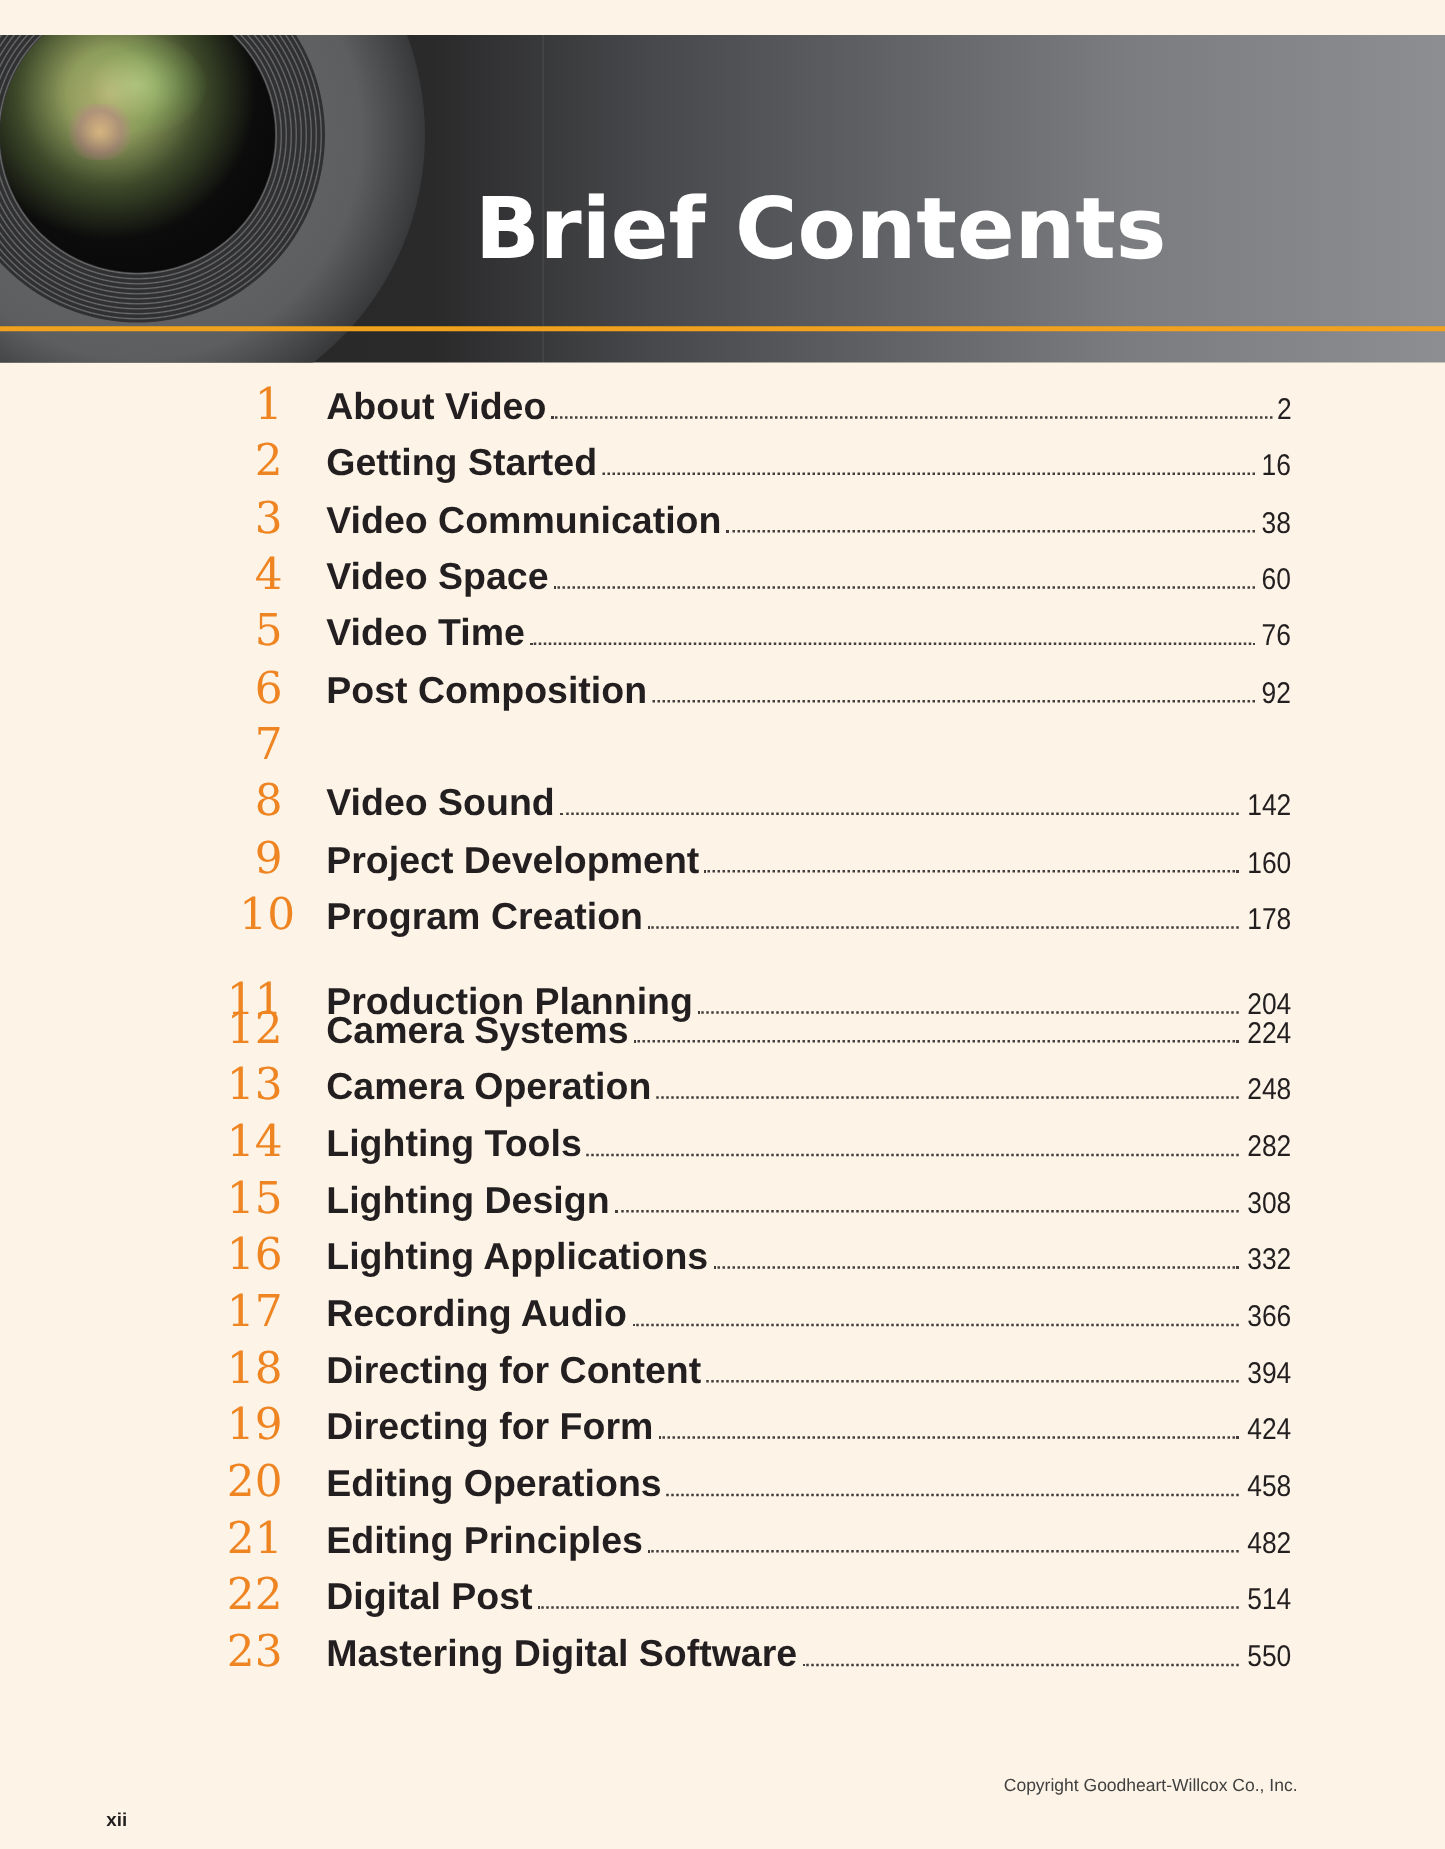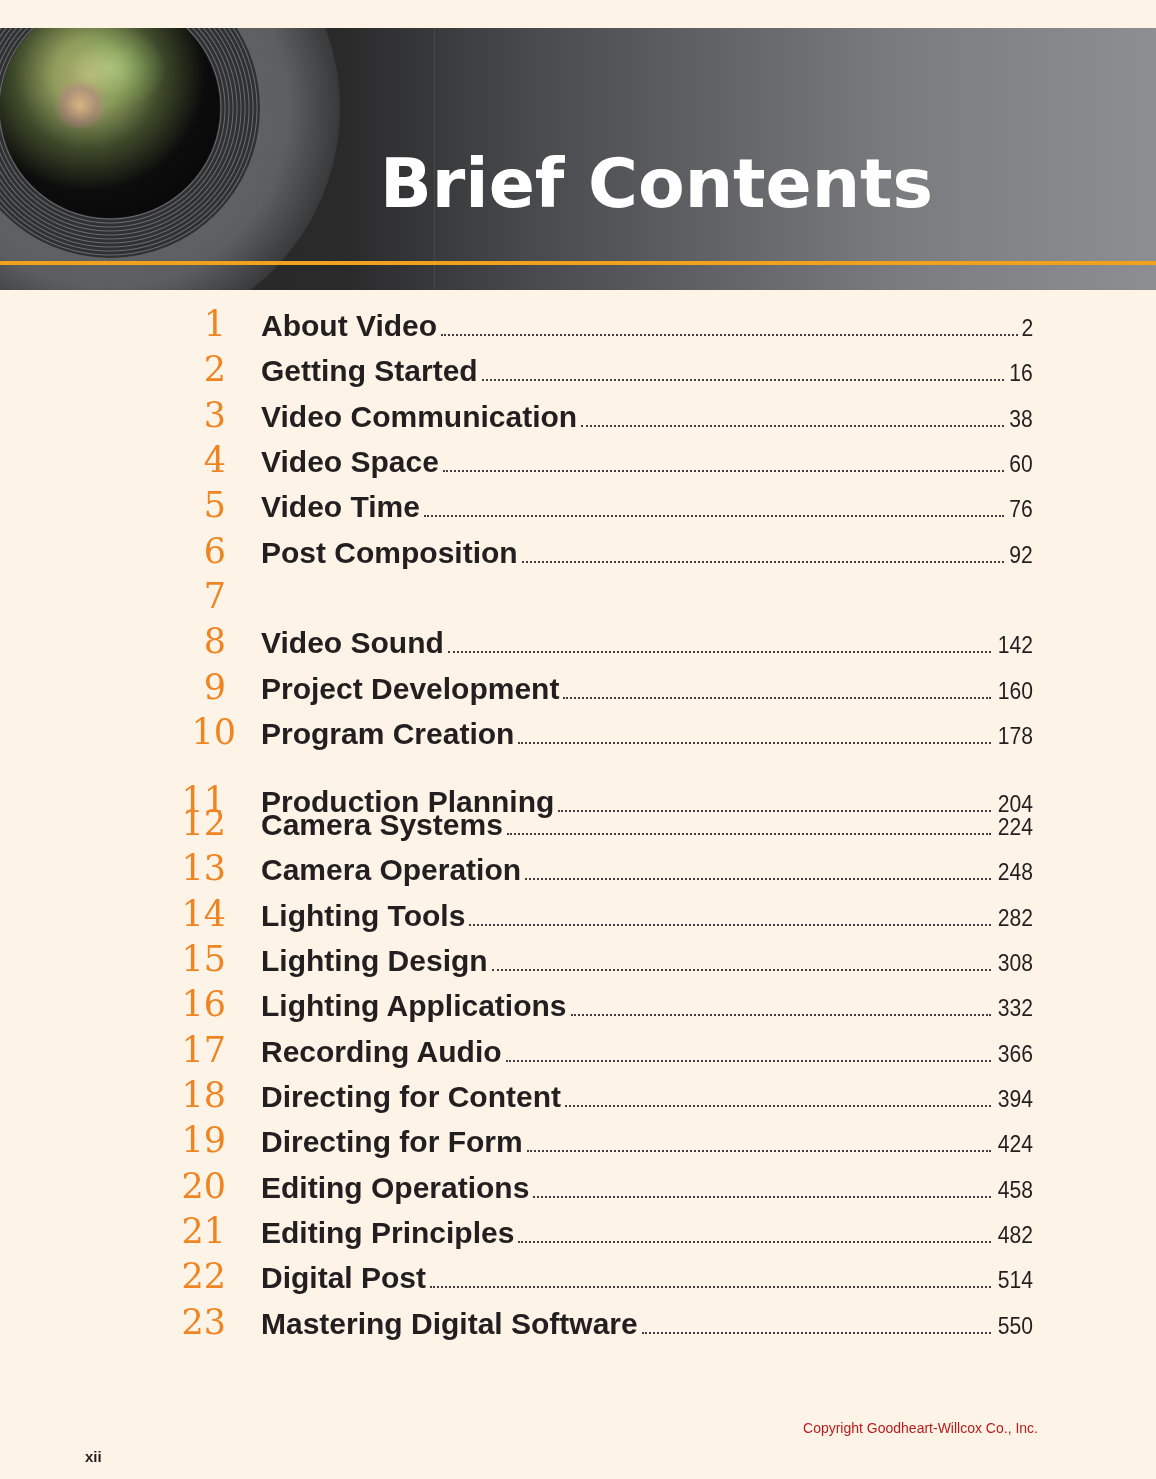--- a/index.html
+++ b/index.html
@@ -161,21 +161,21 @@
       font-weight: bold;
       font-size: 15px;
       color: #231f20;
     }
     .footer-copyright {
       position: absolute;
       right: 118px;
       top: 1420px;
       font-family: "Liberation Sans", sans-serif;
       font-size: 14px;
-      color: #b91c1c;
+      color: #404040;
       white-space: nowrap;
     }
   </style>
 </head>
 <body>
 
 <div class="header">
   <div class="lens">
   </div>
   <div class="lens-ring"></div>

